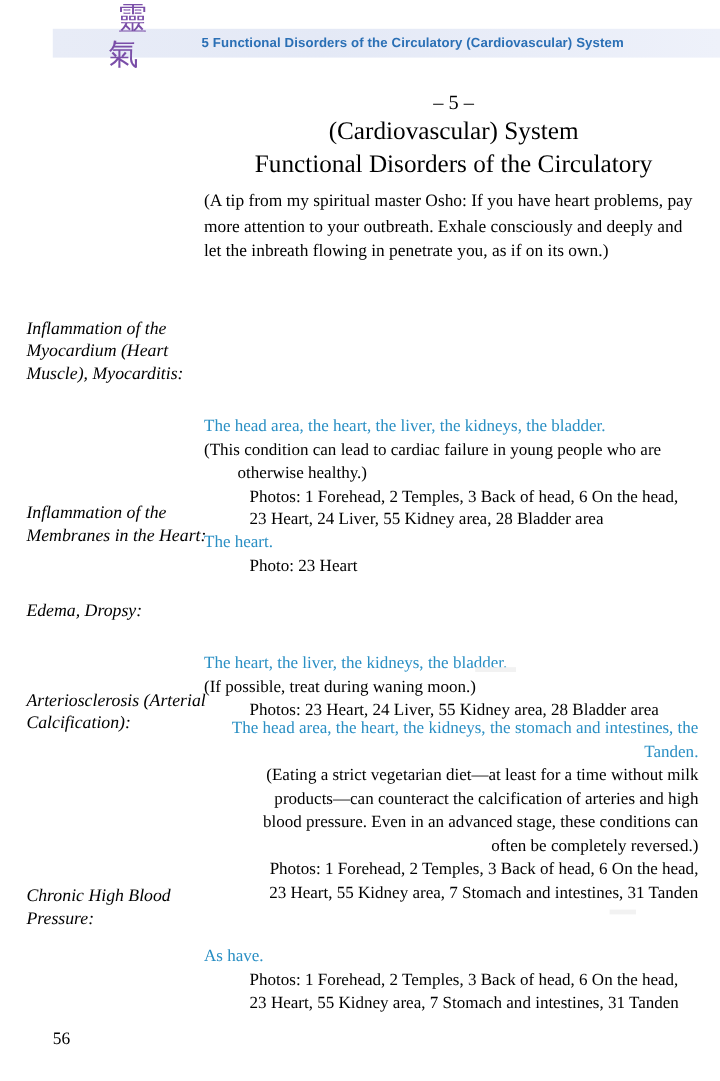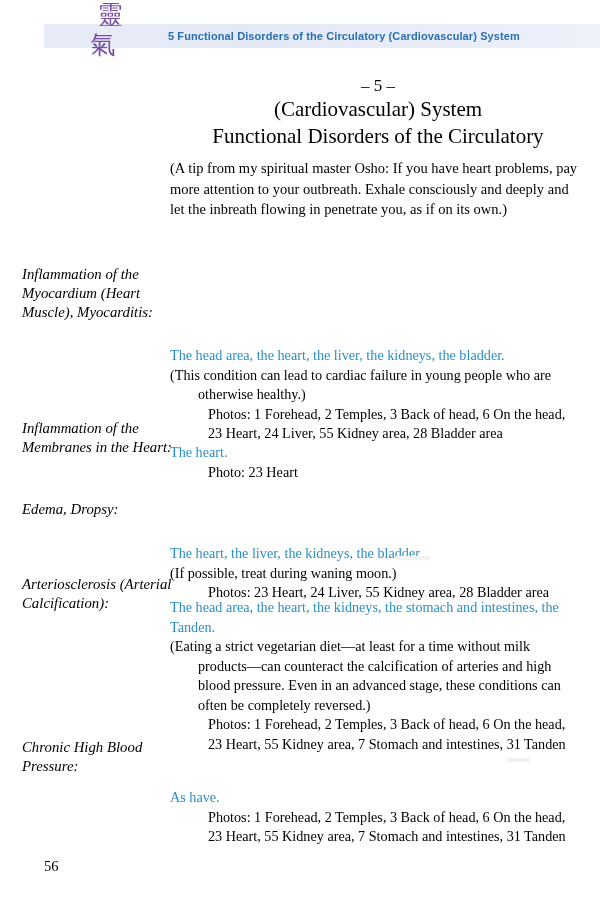--- a/index.html
+++ b/index.html
@@ -177,21 +177,21 @@
     <div class="term" style="top:500px;">Edema, Dropsy:</div>
     <div class="body-col" style="top:500px;margin-top:44px;">
       <div class="areas">The heart, the liver, the kidneys, the bladder.</div>
       <div class="note note-inner">(If possible, treat during waning moon.)</div>
       <div class="photos">Photos: 23 Heart, 24 Liver, 55 Kidney area, 28 Bladder area</div>
     </div>
   </div>
 
   <div class="entry">
     <div class="term" style="top:575px;">Arteriosclerosis (Arterial Calcification):</div>
-    <div class="body-col" style="top:598px;">
+    <div class="body-col" style="top:598px;text-align:right;">
       <div class="areas">The head area, the heart, the kidneys, the stomach and intestines, the Tanden.</div>
       <div class="note note-inner">(Eating a strict vegetarian diet—at least for a time without milk products—can counteract the calcification of arteries and high blood pressure. Even in an advanced stage, these conditions can often be completely reversed.)</div>
       <div class="photos">Photos: 1 Forehead, 2 Temples, 3 Back of head, 6 On the head, 23 Heart, 55 Kidney area, 7 Stomach and intestines, 31 Tanden</div>
     </div>
   </div>
 
   <div class="entry">
     <div class="term" style="top:738px;">Chronic High Blood Pressure:</div>
     <div class="body-col" style="top:788px;">
       <div class="areas">As have.</div>

